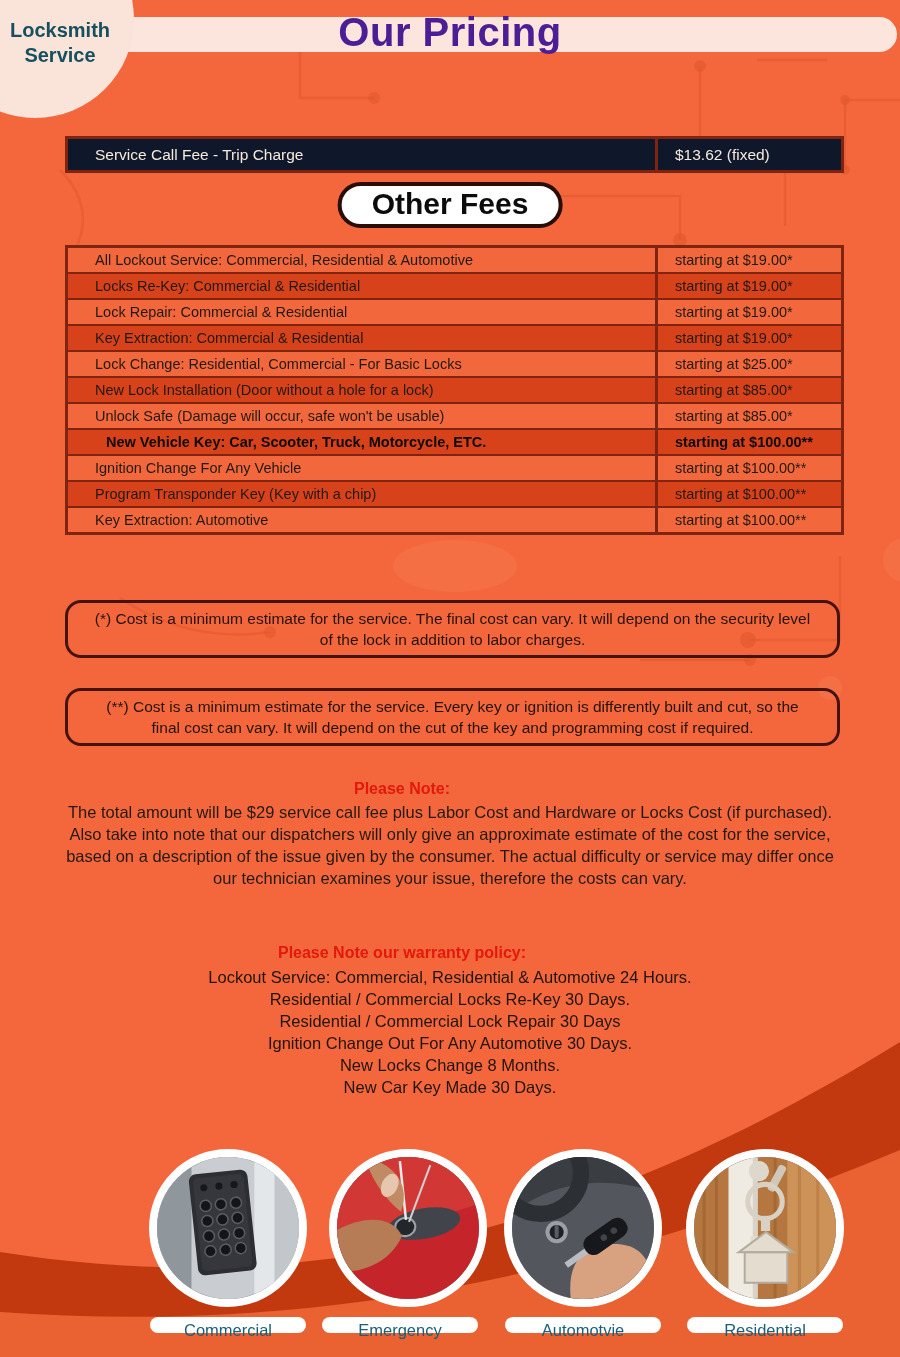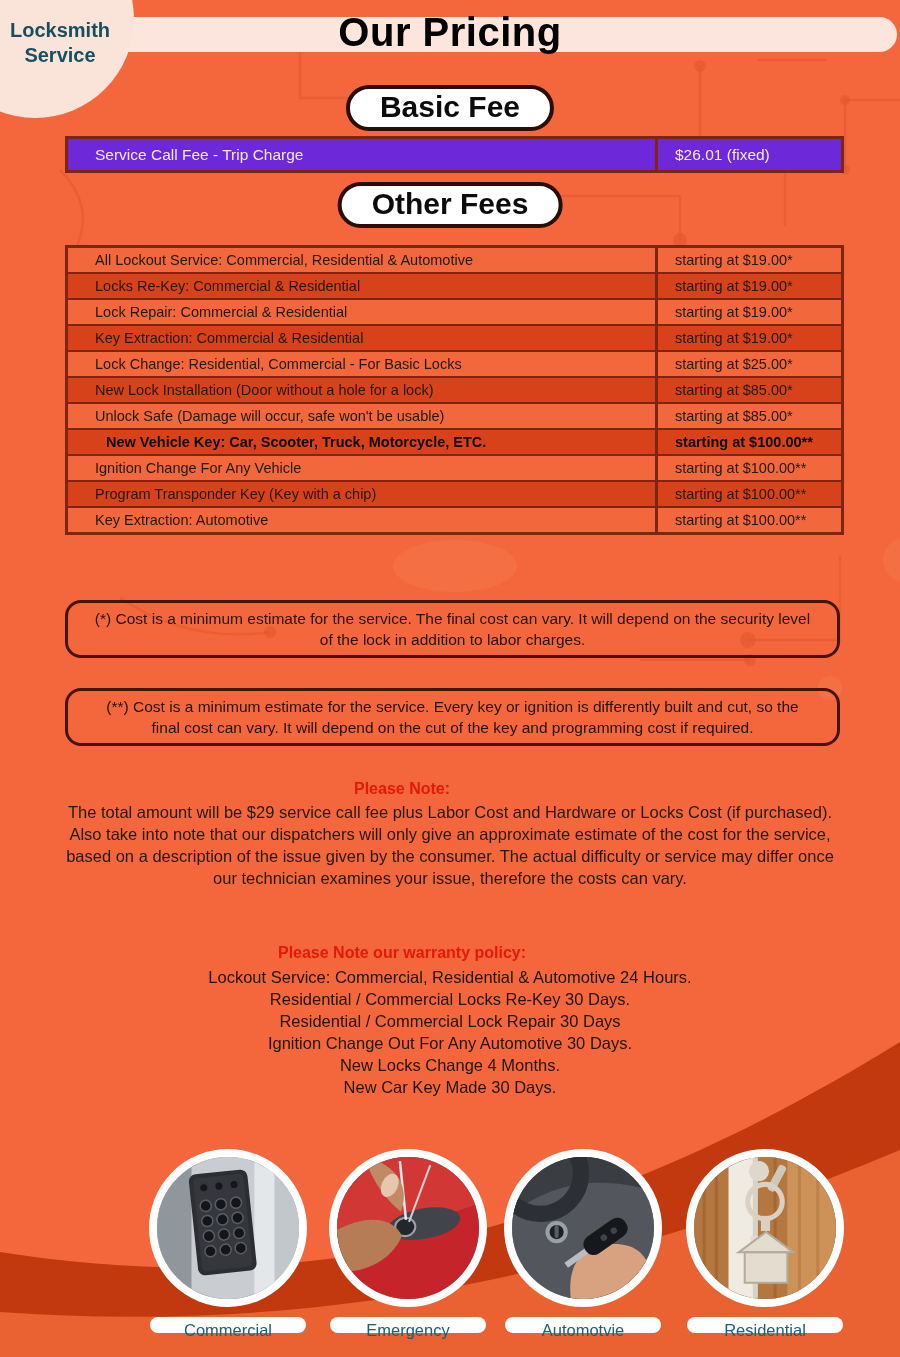--- a/index.html
+++ b/index.html
@@ -4,38 +4,38 @@
 <style>
   html,body{margin:0;padding:0;background:#ddd;}
   .page{position:relative;width:900px;height:1357px;overflow:hidden;background:#F4673C;
         font-family:"Liberation Sans","DejaVu Sans",sans-serif;}
   .decor{position:absolute;left:0;top:0;}
 
   
   .title-band{position:absolute;left:0;top:17px;width:897px;height:35px;background:#FBE5DC;
               border-radius:0 18px 18px 0;}
   .page-title{position:absolute;left:0;top:10px;width:900px;text-align:center;
-              font-size:40px;font-weight:900;color:#000000;letter-spacing:.5px;}
+              font-size:40px;font-weight:900;color:#4c1d95;letter-spacing:.5px;}
   .logo{position:absolute;left:-64px;top:-80px;width:198px;height:198px;border-radius:50%;
         background:#FAE4DA;}
   .logo-text{position:absolute;left:4px;top:18px;width:112px;text-align:center;
              font-size:20px;font-weight:bold;color:#174F5E;line-height:25px;}
 
   
   .pill{position:absolute;left:50%;transform:translateX(-50%);background:#ffffff;
         border:4px solid #2a0d03;border-radius:24px;padding:1px 30px 3px 30px;
         font-size:30px;font-weight:900;color:#0c0c0c;white-space:nowrap;}
   .pill.basic{top:85px;}
   .pill.other{top:182px;}
 
   
   .fee-table{position:absolute;left:65px;width:773px;border:3px solid #7E2410;box-sizing:content-box;}
   .fee-table.basic{top:136px;}
   .fee-table.other{top:245px;}
-  .brow{display:flex;align-items:center;background:#6d28d9;color:#F6EADC;font-size:15.5px;height:31px;}
+  .brow{display:flex;align-items:center;background:#0f172a;color:#F6EADC;font-size:15.5px;height:31px;}
   .frow{display:flex;align-items:center;height:24px;font-size:14.5px;color:#211a12;}
   .frow + .frow{border-top:2px solid #7E2410;}
   .frow.light{background:#F2673C;}
   .frow.dark{background:#D8421B;}
   .frow.boldrow{font-weight:bold;color:#0d0a07;padding-left:11px;}
   .fl{flex:1;padding-left:27px;white-space:nowrap;overflow:hidden;}
   .fp{width:166px;border-left:3px solid #7E2410;align-self:stretch;display:flex;
       align-items:center;padding-left:17px;white-space:nowrap;}
 
   
@@ -55,21 +55,21 @@
   .warranty-lines{position:absolute;left:0;top:966px;width:900px;text-align:center;
                   font-size:16.5px;line-height:22px;color:#1f150c;}
 
   
   .cat-circle{position:absolute;top:1149px;width:142px;height:142px;border-radius:50%;
               border:8px solid #ffffff;overflow:hidden;background:#888;}
   .cat-circle svg{display:block;}
   .c1{left:149px;} .c2{left:329px;} .c3{left:504px;} .c4{left:686px;}
   .cat-label{position:absolute;top:1317px;width:156px;height:16px;background:#ffffff;
              border-radius:13px;text-align:center;line-height:26px;font-size:16.5px;color:#176179;}
-  .l1{left:150px;} .l2{left:330px;} .l3{left:505px;} .l4{left:687px;}
+  .l1{left:150px;} .l2{left:322px;} .l3{left:505px;} .l4{left:687px;}
 </style>
 </head>
 <body>
 
 <div class="page">
 
   <svg class="decor" width="900" height="1357" viewBox="0 0 900 1357">
     <g stroke="#E0572B" stroke-width="2.5" fill="none" opacity="0.55">
       <path d="M700 66 v94 h85 v66"></path>
       <path d="M757 60 h70"></path>
@@ -104,25 +104,24 @@
   </svg>
 
   <div class="title-band"></div>
   <div class="page-title">Our Pricing</div>
   <div class="logo"></div>
   <div class="logo-text">
     <div>Locksmith</div>
     <div>Service</div>
   </div>
 
-  <div class="pill basic">Basic Fee</div>
   <div class="fee-table basic">
     <div class="brow">
       <div class="fl">Service Call Fee - Trip Charge</div>
-      <div class="fp">$26.01 (fixed)</div>
+      <div class="fp">$13.62 (fixed)</div>
     </div>
   </div>
 
   <div class="pill other">Other Fees</div>
   <div class="fee-table other">
       <div class="frow light">
         <div class="fl">All Lockout Service: Commercial, Residential &amp; Automotive</div>
         <div class="fp">starting at $19.00*</div>
       </div>
       <div class="frow dark">
@@ -172,21 +171,21 @@
 
   <div class="red-head head-note">Please Note:</div>
   <div class="pn-body">The total amount will be $29 service call fee plus Labor Cost and Hardware or Locks Cost (if purchased). Also take into note that our dispatchers will only give an approximate estimate of the cost for the service, based on a description of the issue given by the consumer. The actual difficulty or service may differ once our technician examines your issue, therefore the costs can vary.</div>
 
   <div class="red-head head-warranty">Please Note our warranty policy:</div>
   <div class="warranty-lines">
       <div>Lockout Service: Commercial, Residential &amp; Automotive 24 Hours.</div>
       <div>Residential / Commercial Locks Re-Key 30 Days.</div>
       <div>Residential / Commercial Lock Repair 30 Days</div>
       <div>Ignition Change Out For Any Automotive 30 Days.</div>
-      <div>New Locks Change 4 Months.</div>
+      <div>New Locks Change 8 Months.</div>
       <div>New Car Key Made 30 Days.</div>
     </div>
 
   <div class="cat-circle c1">
     <svg width="142" height="142" viewBox="0 0 140 140">
       <rect width="140" height="140" fill="#c9cdd1"></rect>
       <rect width="34" height="140" fill="#8f969c"></rect>
       <rect x="96" width="20" height="140" fill="#e4e7e9"></rect>
       <rect x="116" width="24" height="140" fill="#c2c7cb"></rect>
       <g transform="rotate(-6 70 66)">

